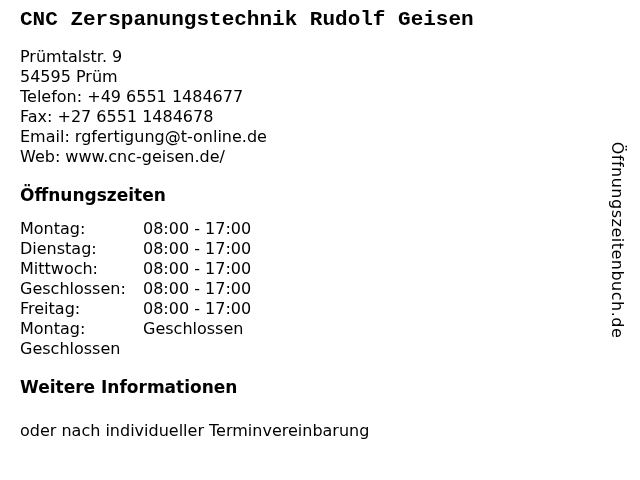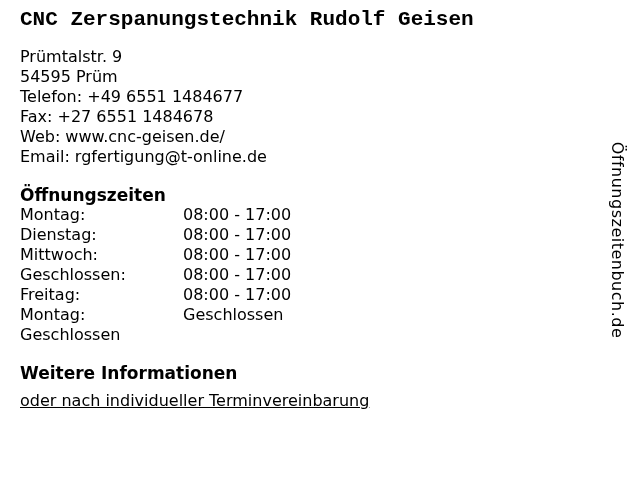--- a/index.html
+++ b/index.html
@@ -28,35 +28,33 @@
     line-height: 20px;
     white-space: nowrap;
   }
   .section-heading {
     font-size: 17px;
     line-height: 20px;
     font-weight: bold;
     margin: 18px 0 0 0;
     white-space: nowrap;
   }
-  .section-heading.hours-heading { }
+  .section-heading.hours-heading { margin-bottom: 14px; }
   .hours-row {
     display: flex;
     font-size: 16px;
     line-height: 20px;
     white-space: nowrap;
-    gap: 40px;
   }
   .hours-row .day-cell { width: 123px; flex: 0 0 123px; }
   .more-info-text {
     font-size: 16px;
     line-height: 20px;
-    margin-top: 8px;
+    margin-top: 24px;
     white-space: nowrap;
-    text-decoration: underline;
   }
   .watermark {
     position: absolute;
     right: 13px;
     top: 50%;
     transform: translateY(-50%);
     writing-mode: vertical-rl;
     text-orientation: mixed;
     font-size: 16px;
     letter-spacing: 0.5px;
@@ -69,22 +67,22 @@
 
 <div class="page">
 
   <h1 class="business-name">CNC Zerspanungstechnik Rudolf Geisen</h1>
 
   <div class="contact-block">
     <div class="contact-line">Prümtalstr. 9</div>
     <div class="contact-line">54595 Prüm</div>
     <div class="contact-line">Telefon: +49 6551 1484677</div>
     <div class="contact-line">Fax: +27 6551 1484678</div>
+    <div class="contact-line">Email: rgfertigung@t-online.de</div>
     <div class="contact-line">Web: www.cnc-geisen.de/</div>
-    <div class="contact-line">Email: rgfertigung@t-online.de</div>
   </div>
 
   <h2 class="section-heading hours-heading">Öffnungszeiten</h2>
 
   <div class="hours-table">
     <div class="hours-row">
       <span class="day-cell">Montag:</span>
       <span class="time-cell">08:00 - 17:00</span>
     </div>
     <div class="hours-row">

